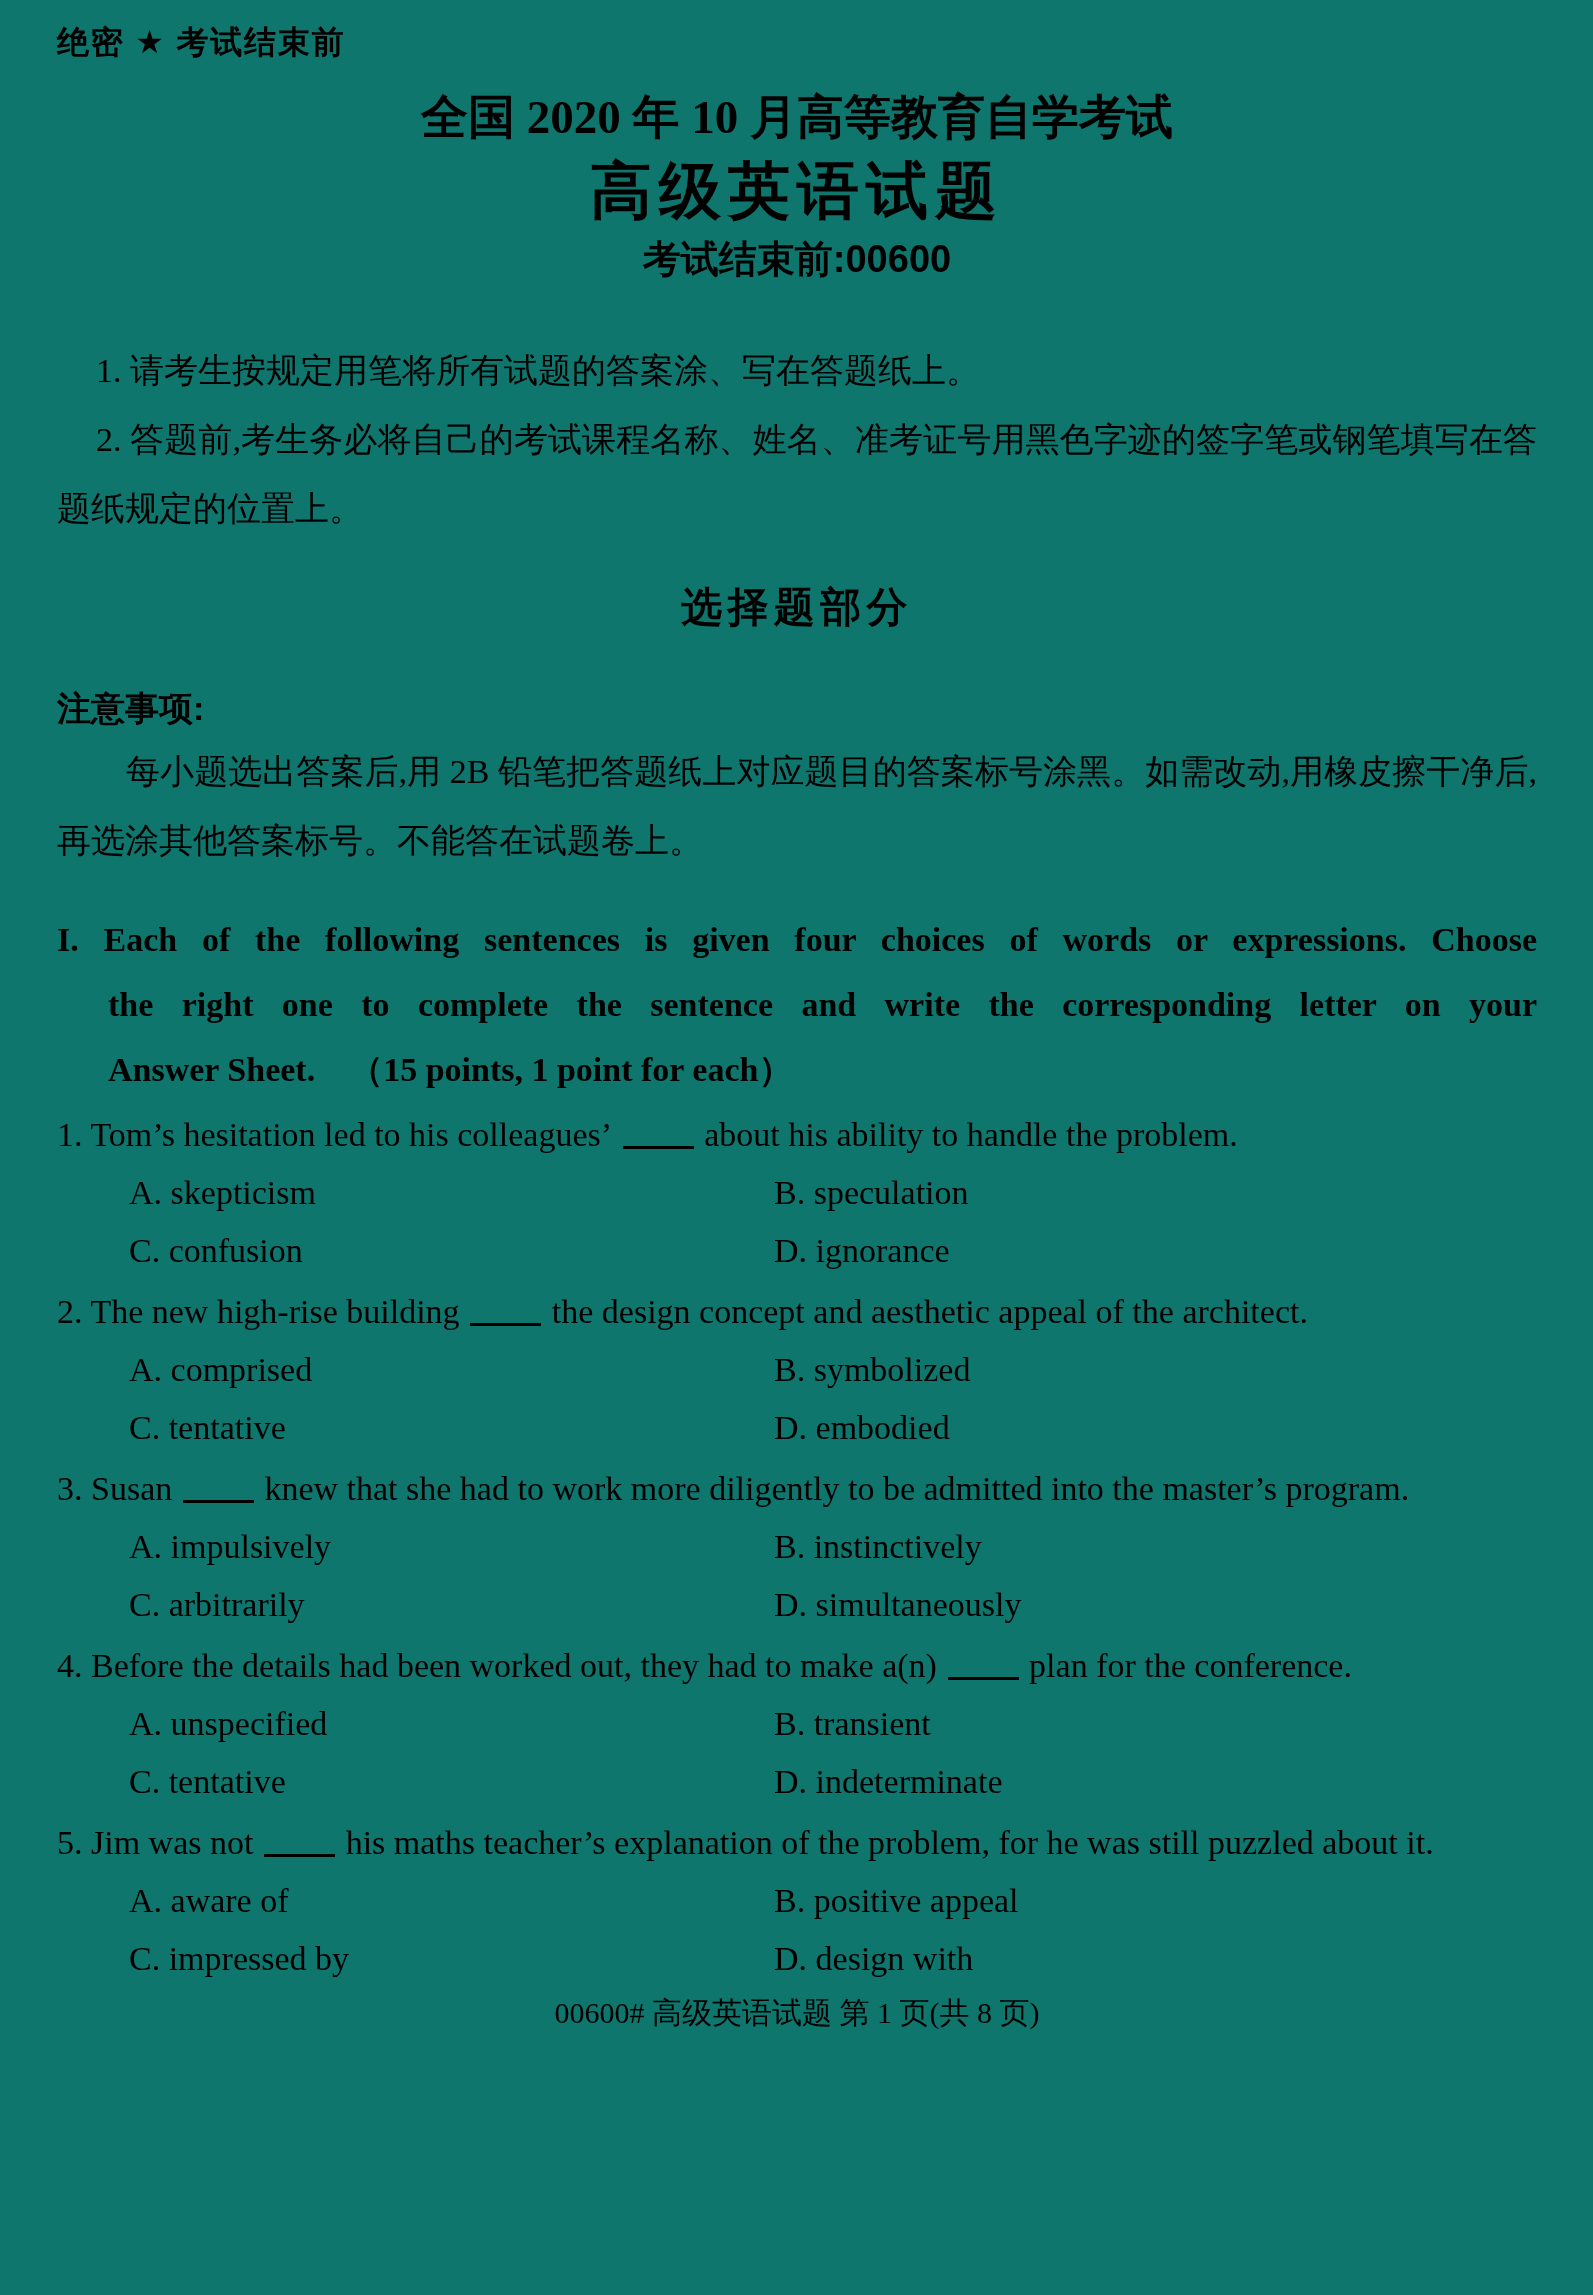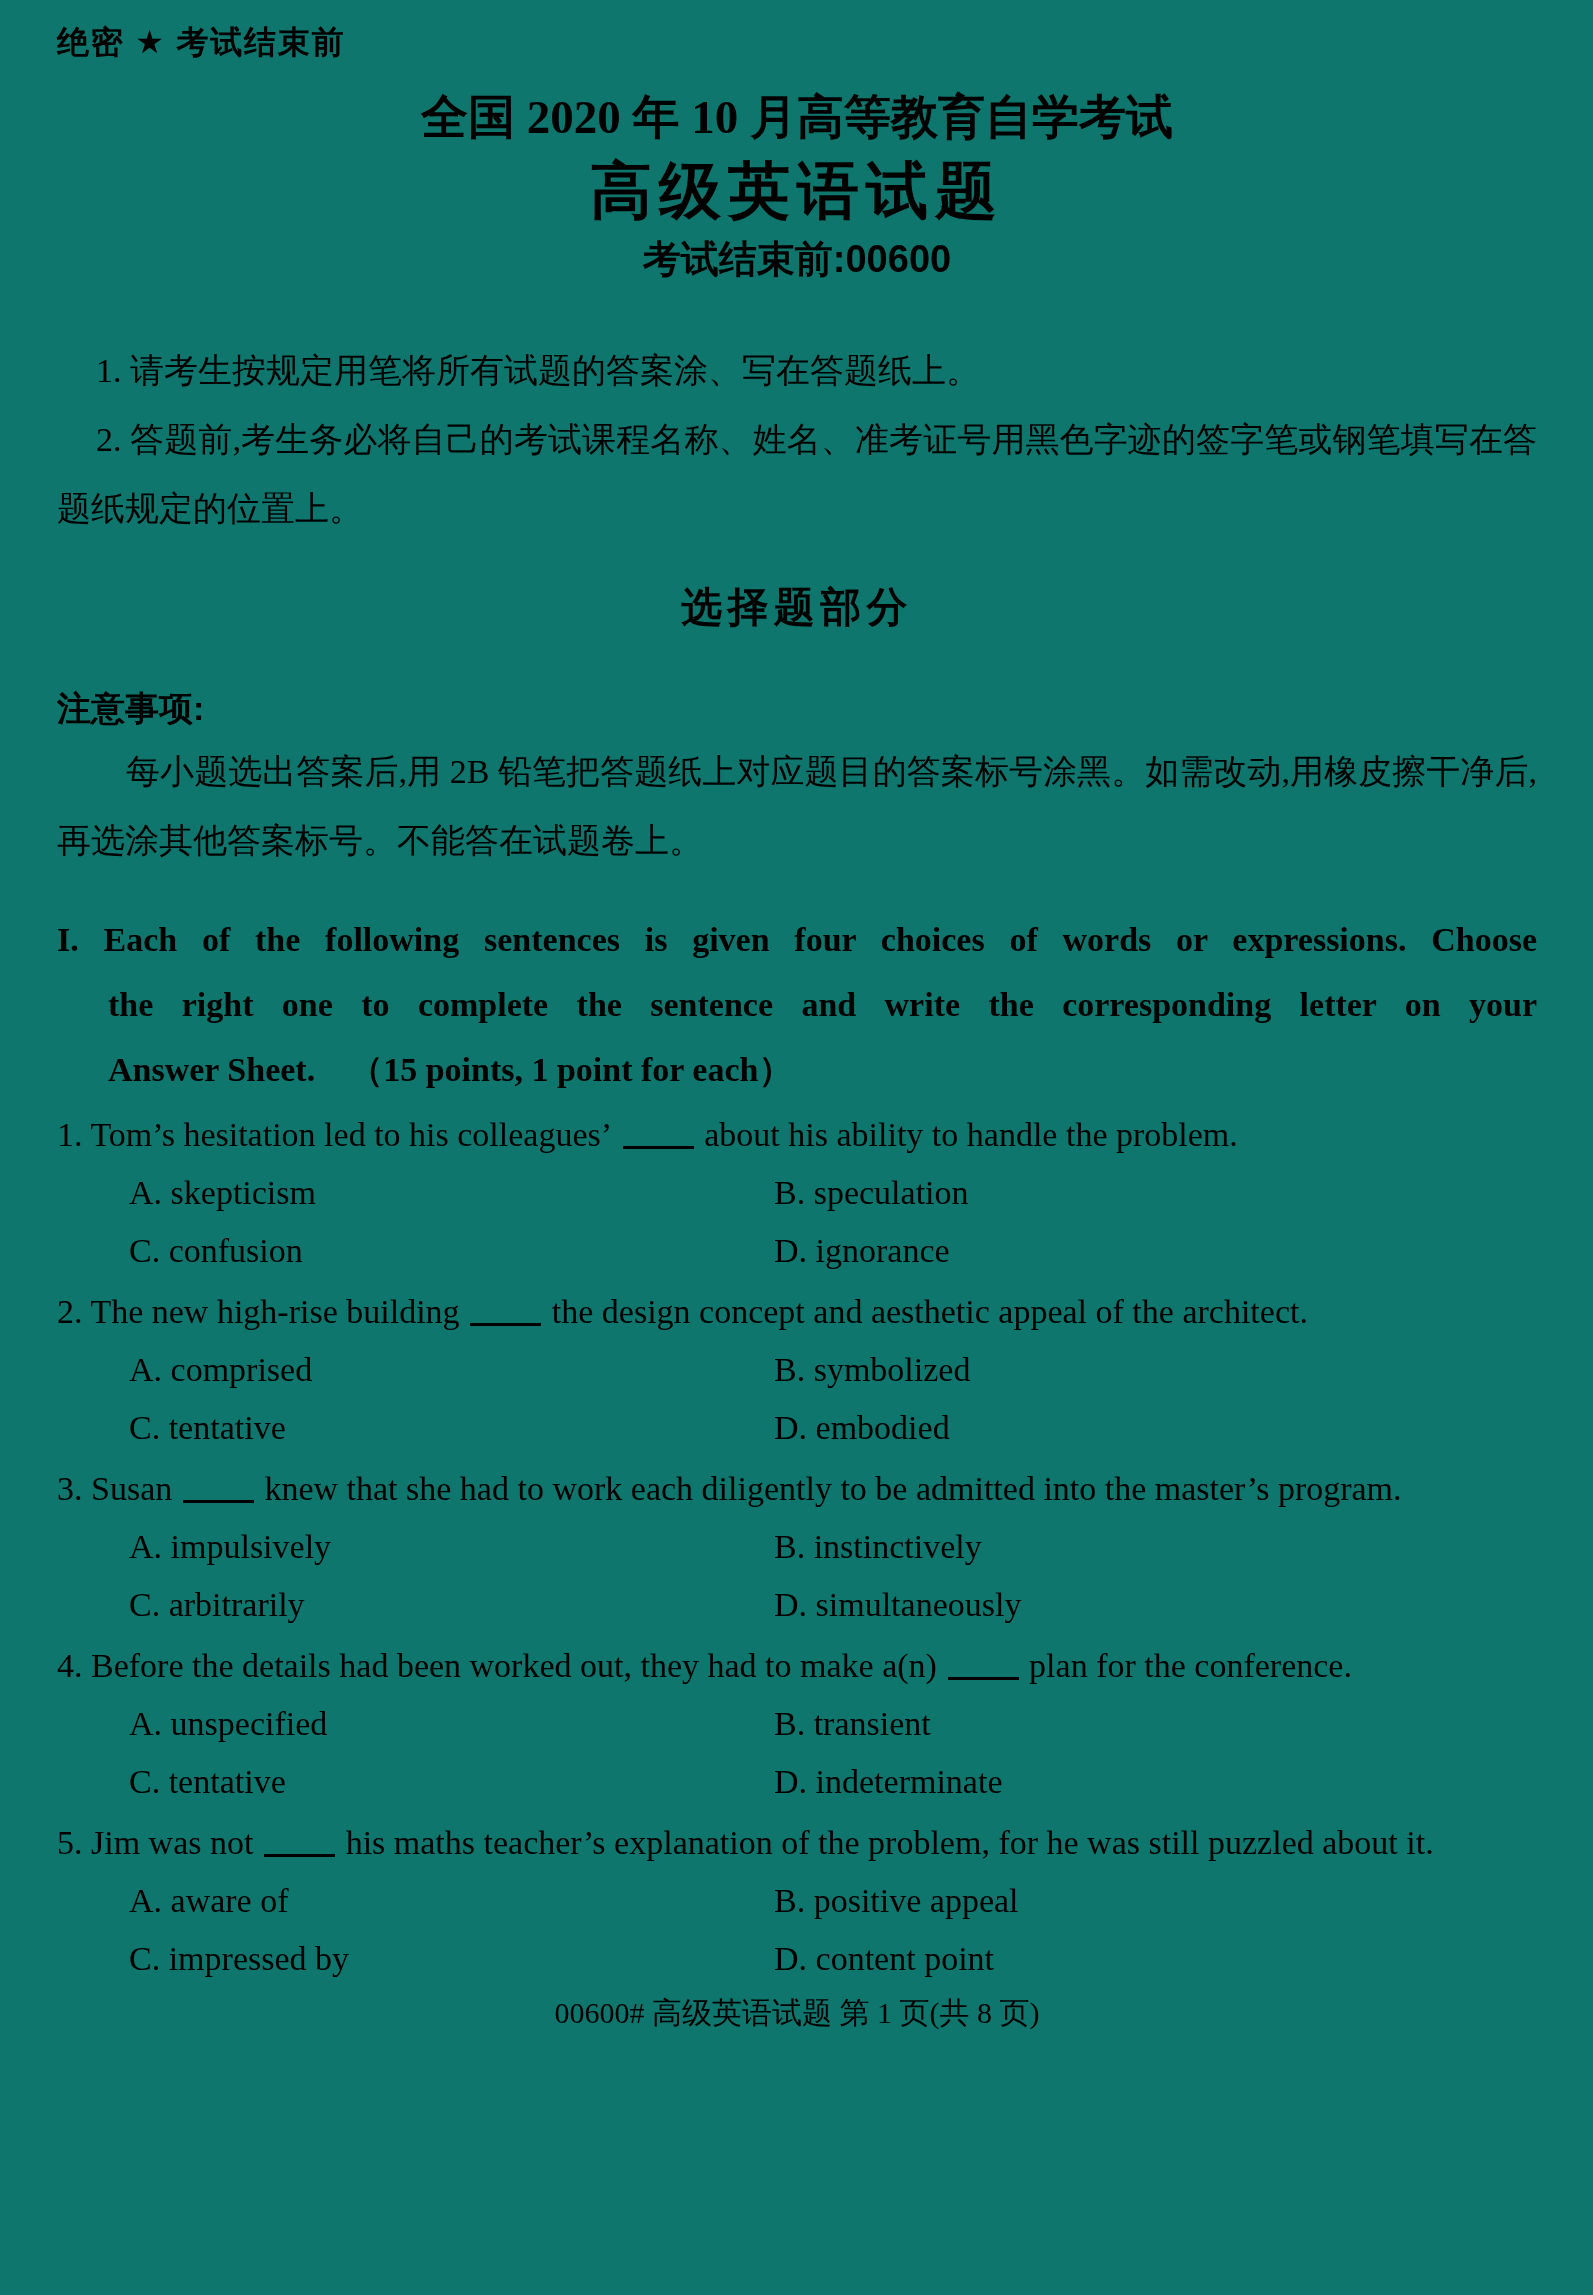--- a/index.html
+++ b/index.html
@@ -153,40 +153,40 @@
   </div>
 
   <p class="q"><span>2.</span> <span>The new high-rise building</span><span class="blank"></span><span>the design concept and aesthetic appeal of the architect.</span></p>
   <div class="opts">
     <span class="opt">A. comprised</span>
     <span class="opt">B. symbolized</span>
     <span class="opt">C. tentative</span>
     <span class="opt">D. embodied</span>
   </div>
 
-  <p class="q"><span>3.</span> <span>Susan</span><span class="blank"></span><span>knew that she had to work each diligently to be admitted into the master’s program.</span></p>
+  <p class="q"><span>3.</span> <span>Susan</span><span class="blank"></span><span>knew that she had to work more diligently to be admitted into the master’s program.</span></p>
   <div class="opts">
     <span class="opt">A. impulsively</span>
     <span class="opt">B. instinctively</span>
     <span class="opt">C. arbitrarily</span>
     <span class="opt">D. simultaneously</span>
   </div>
 
   <p class="q"><span>4.</span> <span>Before the details had been worked out, they had to make a(n)</span><span class="blank"></span><span>plan for the conference.</span></p>
   <div class="opts">
     <span class="opt">A. unspecified</span>
     <span class="opt">B. transient</span>
     <span class="opt">C. tentative</span>
     <span class="opt">D. indeterminate</span>
   </div>
 
   <p class="q"><span>5.</span> <span>Jim was not</span><span class="blank"></span><span>his maths teacher’s explanation of the problem, for he was still puzzled about it.</span></p>
   <div class="opts">
     <span class="opt">A. aware of</span>
     <span class="opt">B. positive appeal</span>
     <span class="opt">C. impressed by</span>
-    <span class="opt">D. content point</span>
+    <span class="opt">D. design with</span>
   </div>
 
   <div class="footer">00600# 高级英语试题 第 1 页(共 8 页)</div>
 
 </div>
 
 
 </body></html>

